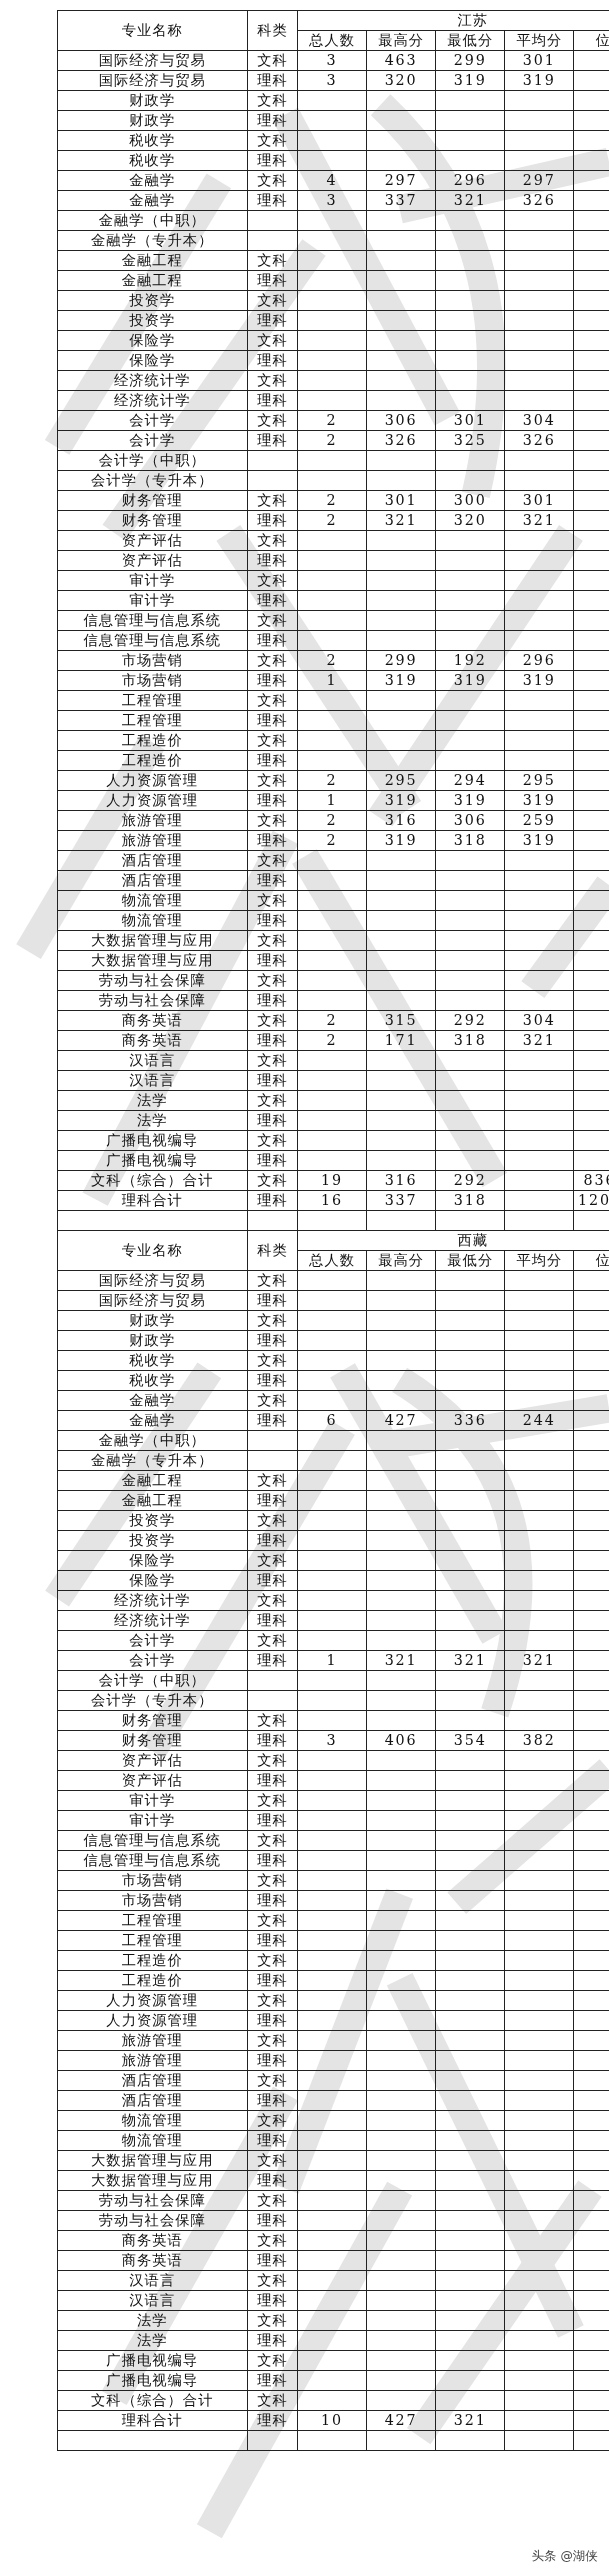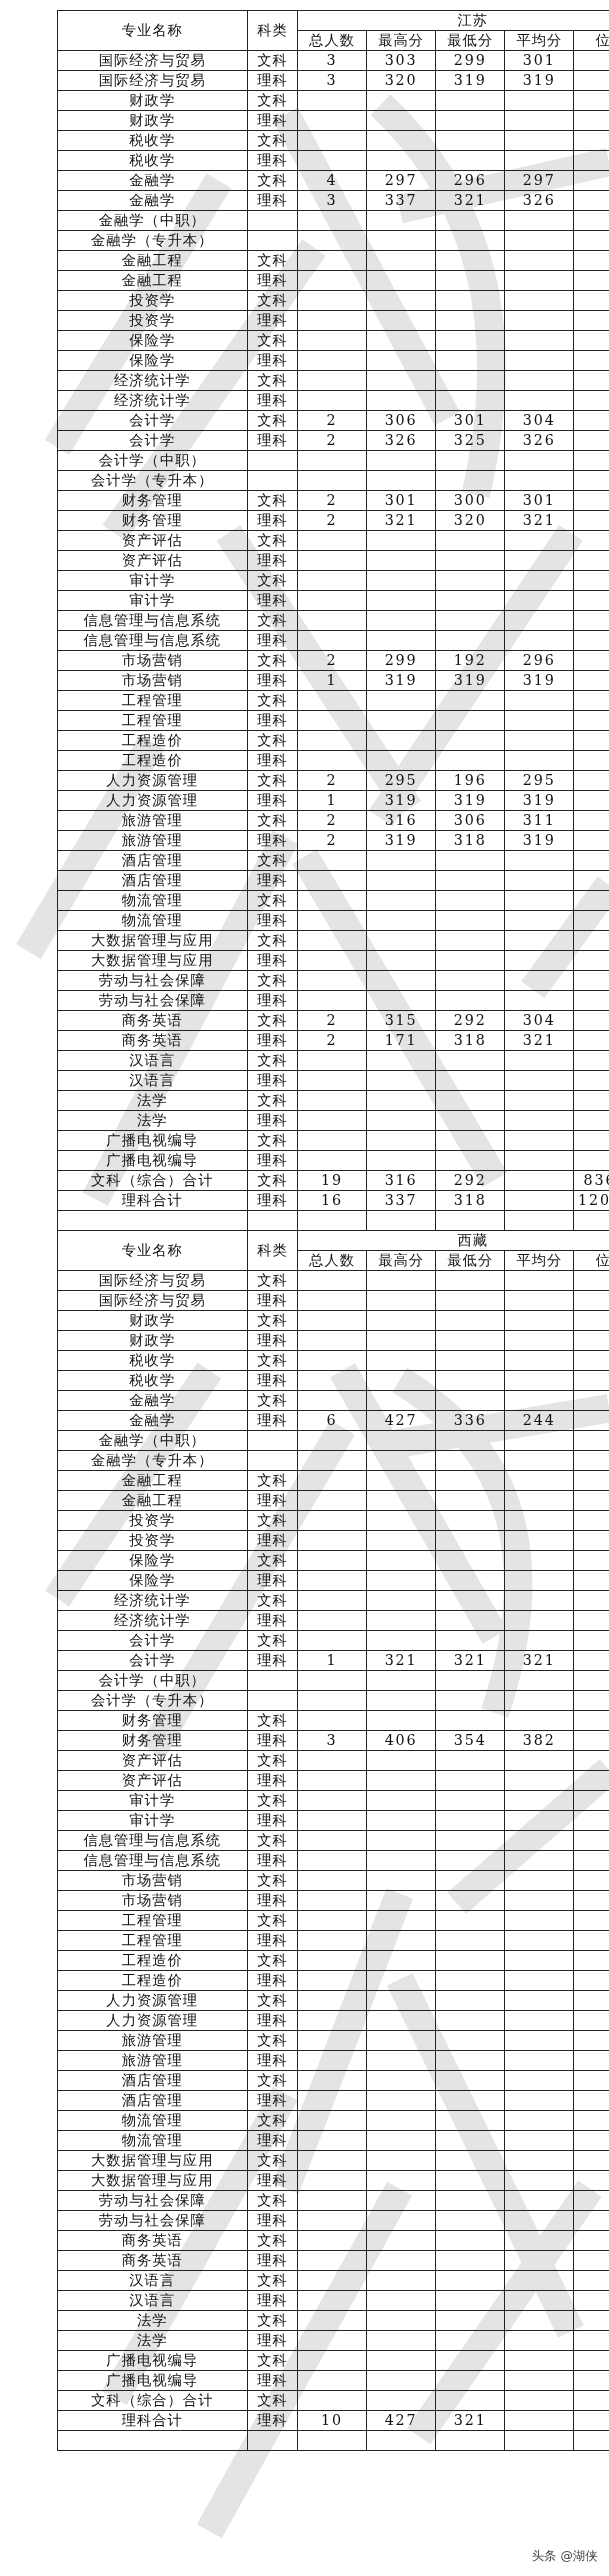--- a/index.html
+++ b/index.html
@@ -70,21 +70,21 @@
         <td class="hdr">总人数</td>
         <td class="hdr">最高分</td>
         <td class="hdr">最低分</td>
         <td class="hdr">平均分</td>
         <td class="hdr">位次</td>
       </tr>
       <tr>
         <td class="name">国际经济与贸易</td>
         <td>文科</td>
         <td class="num">3</td>
-        <td class="num">303</td>
+        <td class="num">463</td>
         <td class="num">299</td>
         <td class="num">301</td>
         <td class="num"></td>
       </tr>
       <tr>
         <td class="name">国际经济与贸易</td>
         <td>理科</td>
         <td class="num">3</td>
         <td class="num">320</td>
         <td class="num">319</td>
@@ -395,40 +395,40 @@
         <td class="num"></td>
         <td class="num"></td>
         <td class="num"></td>
         <td class="num"></td>
       </tr>
       <tr>
         <td class="name">人力资源管理</td>
         <td>文科</td>
         <td class="num">2</td>
         <td class="num">295</td>
-        <td class="num">196</td>
+        <td class="num">294</td>
         <td class="num">295</td>
         <td class="num"></td>
       </tr>
       <tr>
         <td class="name">人力资源管理</td>
         <td>理科</td>
         <td class="num">1</td>
         <td class="num">319</td>
         <td class="num">319</td>
         <td class="num">319</td>
         <td class="num"></td>
       </tr>
       <tr>
         <td class="name">旅游管理</td>
         <td>文科</td>
         <td class="num">2</td>
         <td class="num">316</td>
         <td class="num">306</td>
-        <td class="num">311</td>
+        <td class="num">259</td>
         <td class="num"></td>
       </tr>
       <tr>
         <td class="name">旅游管理</td>
         <td>理科</td>
         <td class="num">2</td>
         <td class="num">319</td>
         <td class="num">318</td>
         <td class="num">319</td>
         <td class="num"></td>

